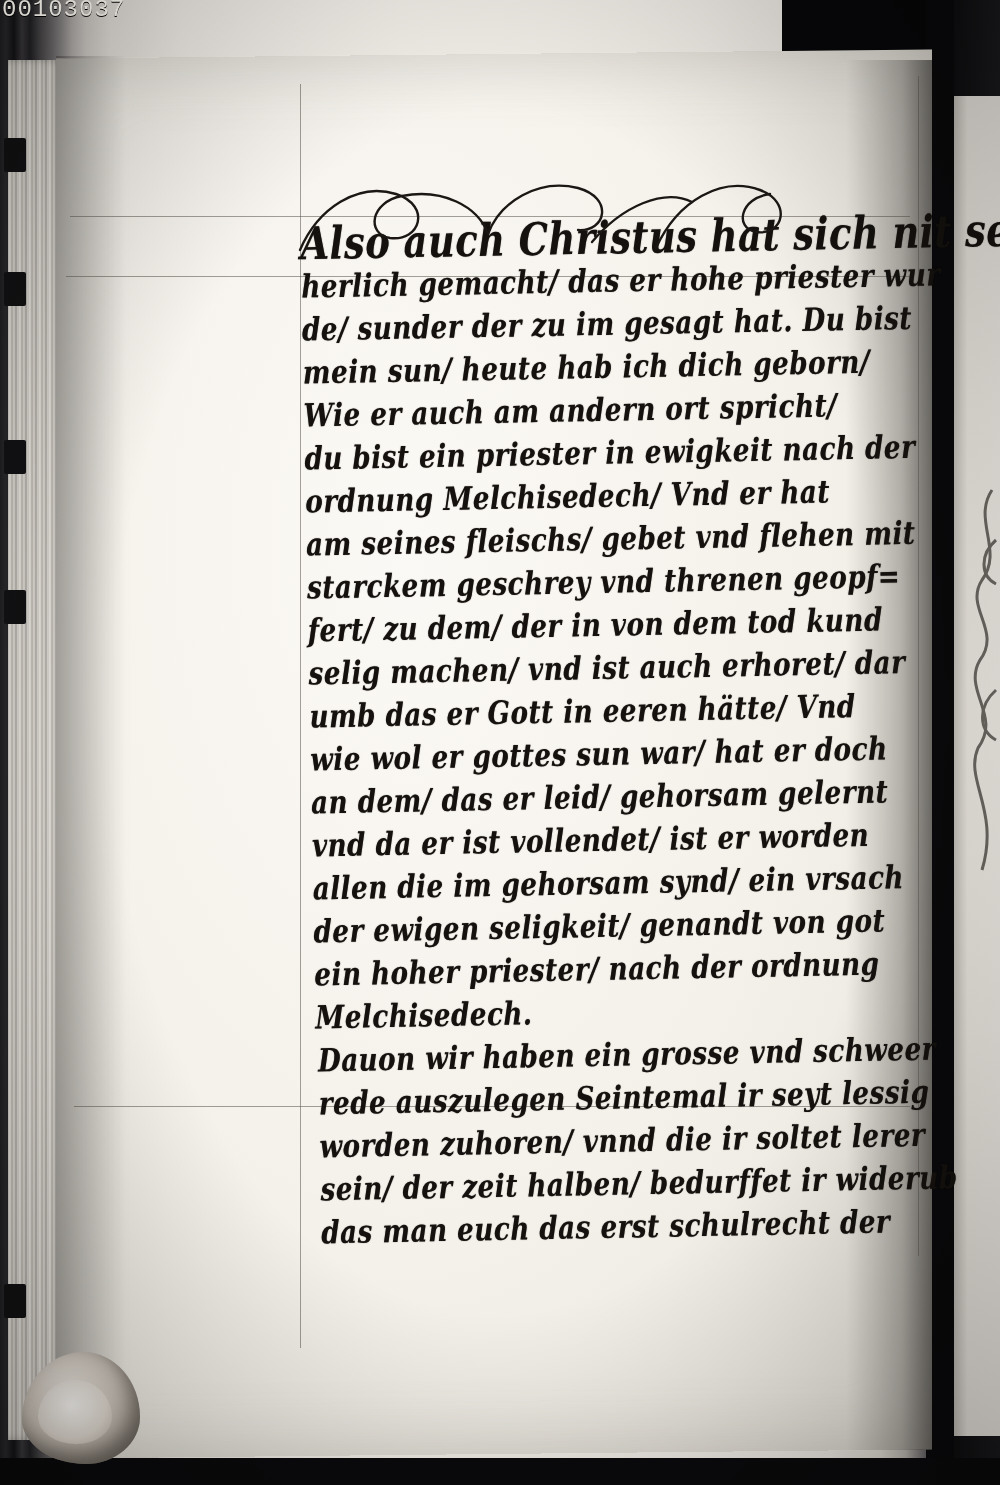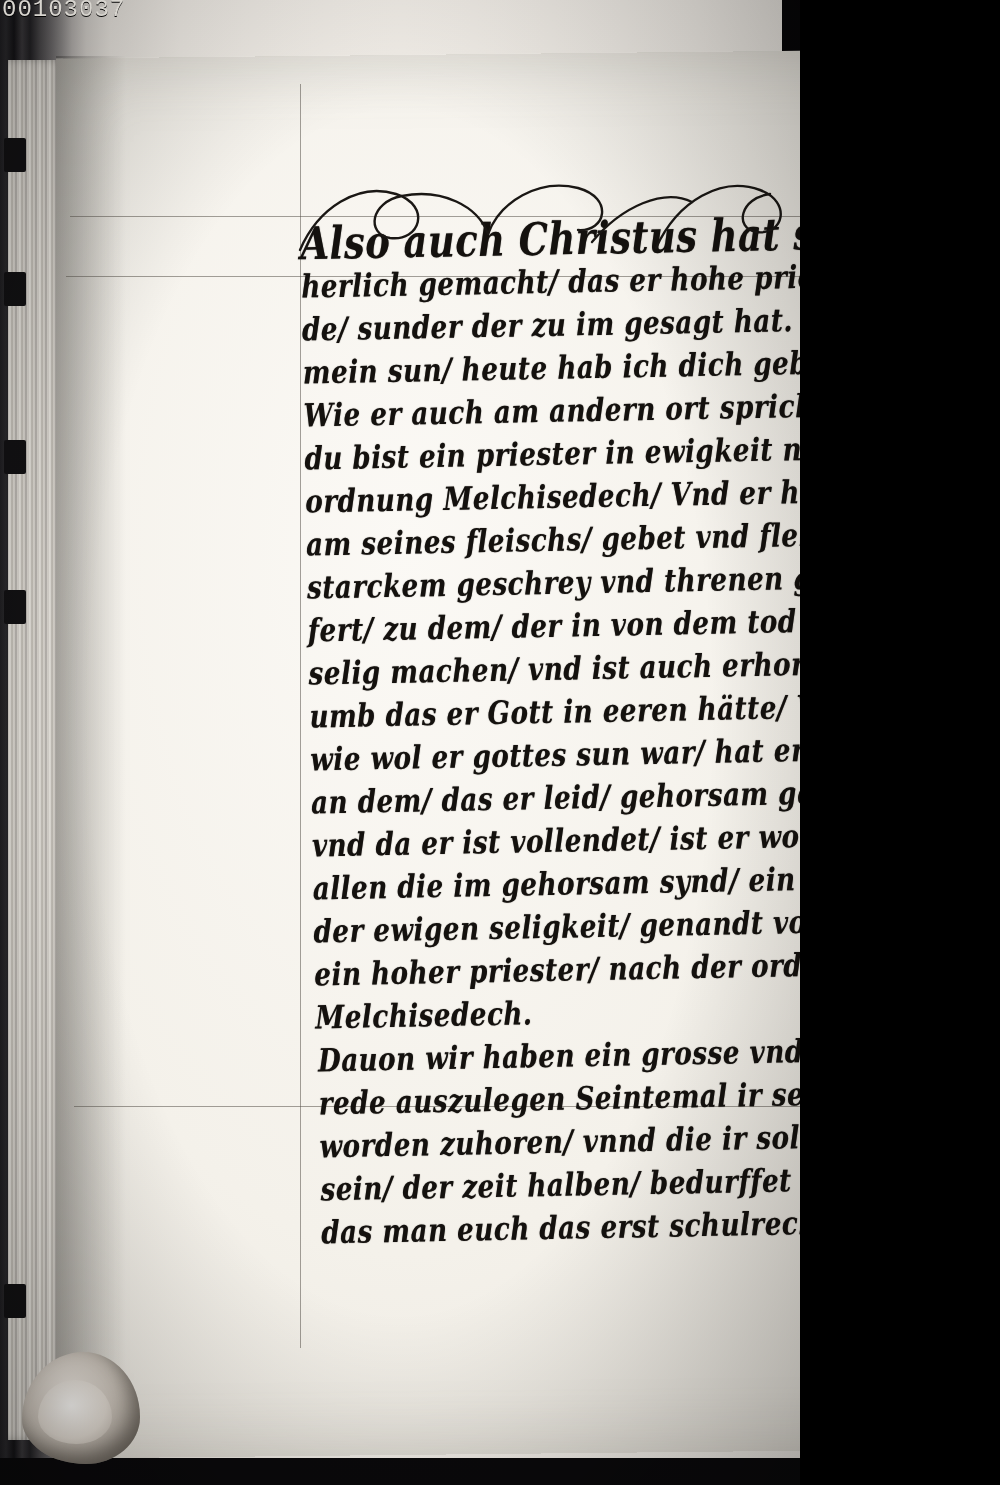--- a/index.html
+++ b/index.html
@@ -9,21 +9,21 @@
   }
   body {
     width: 1000px;
     height: 1485px;
     font-family: "Liberation Serif", serif;
     overflow: hidden;
   }
 
   #scan {
     position: relative;
-    width: 800px;
+    width: 1000px;
     height: 1485px;
     background: #111014;
     overflow: hidden;
   }
 
   
   .film-bg {
     position: absolute;
     inset: 0;
     background:

